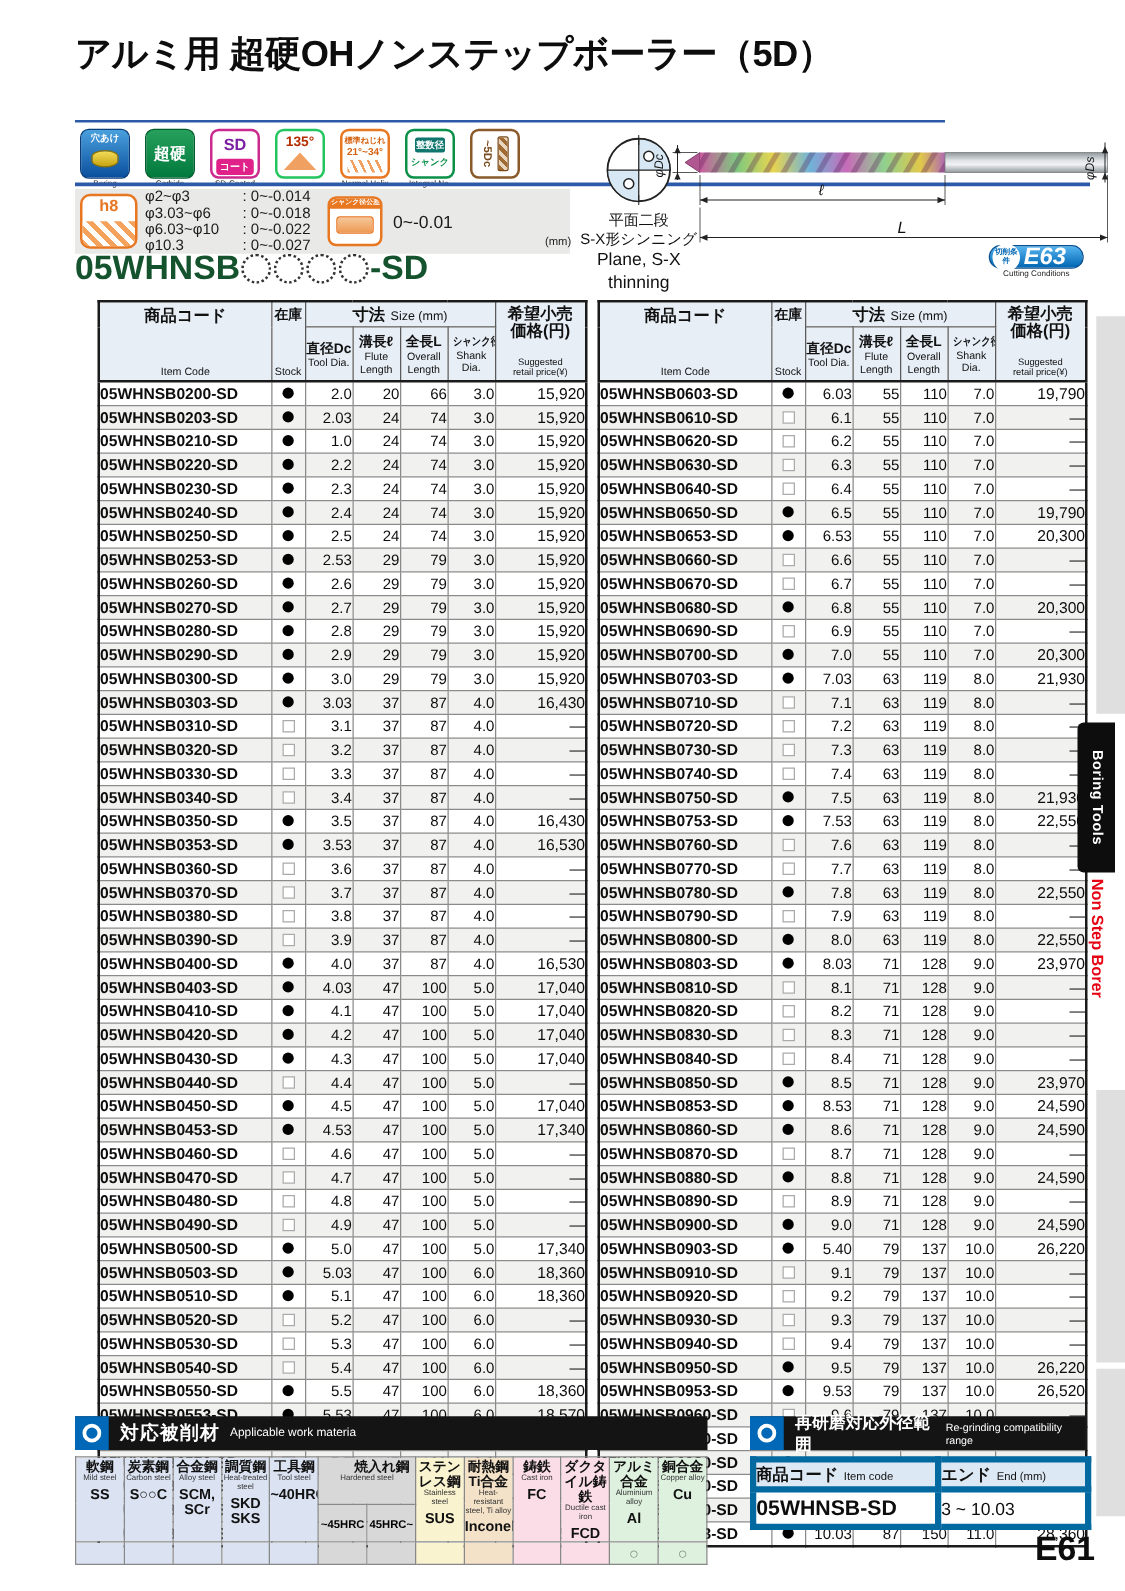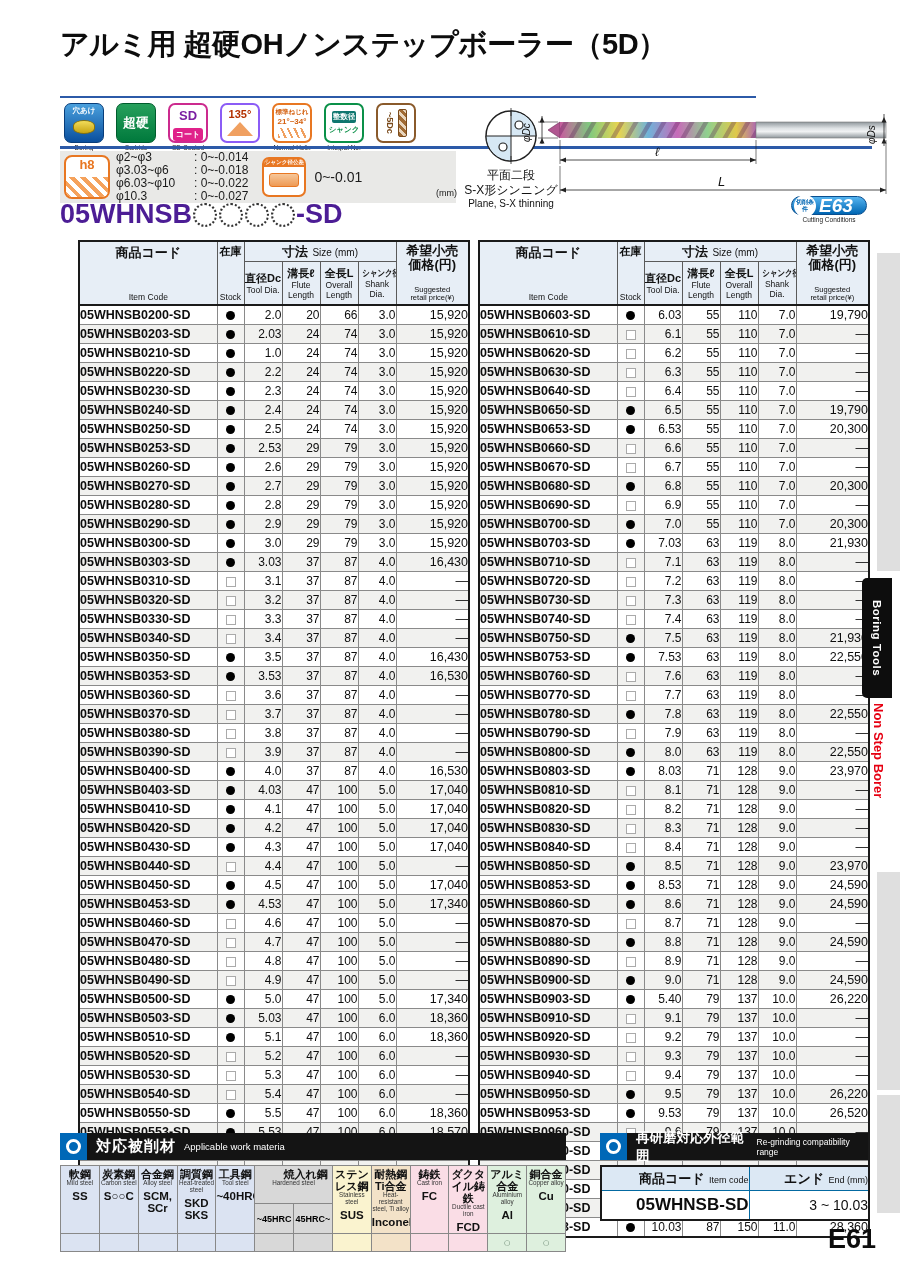--- a/index.html
+++ b/index.html
@@ -14,21 +14,21 @@
   .fi-wrap{width:46px;text-align:center;}
   .fi{width:40px;height:40px;border-radius:7px;margin:0 auto;position:relative;box-sizing:border-box;overflow:hidden;}
   .fi-cap{font-size:6.5px;color:#222;margin-top:1px;line-height:1.15;}
   .fi-boring{background:linear-gradient(180deg,#4aa0dd,#0a4f9e);border:1px solid #083d7a;color:#fff;}
   .fi-boring .t{font-size:7.5px;font-weight:bold;margin-top:2px;}
   .fi-boring .cyl{width:20px;height:12px;background:linear-gradient(180deg,#f2dc5a,#c8a512);border-radius:50% / 40%;margin:4px auto 0;border:1px solid #8a7208;}
   .fi-carbide{background:linear-gradient(180deg,#27a05c,#00793c);border:1px solid #005c2d;color:#fff;display:flex;align-items:center;justify-content:center;font-size:13px;font-weight:bold;}
   .fi-sd{background:#fff;border:2px solid #cc2a8e;}
   .fi-sd .sd1{color:#7b1fa2;font-weight:bold;font-size:13px;line-height:1.1;margin-top:4px;}
   .fi-sd .sd2{display:inline-block;background:#e0218a;color:#fff;font-size:8px;font-weight:bold;border-radius:3px;padding:1px 3px;margin-top:1px;}
-  .fi-135{background:#fff;border:2px solid #8b5cf6;}
+  .fi-135{background:#fff;border:2px solid #22c55e;}
   .fi-135 .t{color:#b33000;font-weight:bold;font-size:11px;margin-top:3px;}
   .fi-135 .fan{width:0;height:0;margin:2px auto 0;border-left:13px solid transparent;border-right:13px solid transparent;border-bottom:14px solid #f0a060;}
   .fi-helix{background:#fff;border:2px solid #e87722;}
   .fi-helix .t1{color:#d4600f;font-weight:bold;font-size:6.5px;margin-top:3px;}
   .fi-helix .t2{color:#d4600f;font-weight:bold;font-size:8px;}
   .fi-helix .coil{height:10px;margin:2px 4px 0;background:repeating-linear-gradient(65deg,#f0a060 0 2px,#fff 2px 6px);}
   .fi-ishank{background:#fff;border:2px solid #0a9048;}
   .fi-ishank .t1{display:inline-block;background:#0f766e;color:#fff;font-size:7.5px;font-weight:bold;border-radius:2px;padding:1px 1px;margin-top:4px;}
   .fi-ishank .t2{color:#0a9048;font-size:7.5px;font-weight:bold;margin-top:2px;}
   .fi-dc5{background:#fff;border:2px solid #8a5a2b;display:flex;align-items:center;justify-content:center;gap:3px;}
@@ -43,24 +43,24 @@
   .tolrows{margin-left:6px;font-size:12px;color:#1a1a1a;line-height:1.08;white-space:nowrap;}
   .tolrows .rg{display:inline-block;width:78px;}
   .stolicon{width:44px;height:40px;border:2px solid #e87722;border-radius:7px;background:#fff;margin-left:14px;box-sizing:border-box;overflow:hidden;flex:none;}
   .stolicon .bar{background:#e87722;color:#fff;font-size:5.5px;font-weight:bold;text-align:center;line-height:1.4;}
   .stolicon .cyl{height:12px;margin:6px 5px 0;background:linear-gradient(180deg,#f6c79a,#ee9a55);border:1px solid #e87722;border-radius:3px;}
   .stolval{font-size:14px;color:#1a1a1a;margin-left:8px;white-space:nowrap;}
   .tol-mm{position:absolute;left:436px;top:188px;font-size:9px;color:#1a1a1a;}
   
   .xsec{position:absolute;left:455px;top:108px;width:112px;text-align:center;}
   .xsec .c1{font-size:12px;color:#111;line-height:1.25;}
-  .xsec .c2{font-size:10px;color:#111;line-height:1.25;}
+  .xsec .c2{font-size:14px;color:#111;line-height:1.25;}
   .drillsvg{position:absolute;left:518px;top:104px;}
   
-  .model{position:absolute;left:60px;top:199px;font-size:27px;font-weight:bold;color:#4c1d95;display:flex;align-items:center;}
+  .model{position:absolute;left:60px;top:199px;font-size:27px;font-weight:bold;color:#14532d;display:flex;align-items:center;}
   .model .circ{display:inline-block;width:20px;height:20px;border:2px dotted #333;border-radius:50%;margin:0 1px;}
   .e63{position:absolute;left:791px;top:196px;width:76px;text-align:center;}
   .e63 .badge{width:76px;height:19px;border-radius:14px;background:linear-gradient(180deg,#55b4f0,#0066b3);border:1.5px solid #0a4f8f;box-sizing:border-box;display:flex;align-items:center;}
   .e63 .circle{width:22px;height:22px;border-radius:50%;background:#fff;margin-left:2px;display:flex;align-items:center;justify-content:center;font-size:6px;color:#0066b3;font-weight:bold;line-height:1.05;text-align:center;flex:none;}
   .e63 .code{color:#fff;font-weight:bold;font-style:italic;font-size:19px;margin-left:3px;}
   .e63 .cap{font-size:6.5px;color:#222;margin-top:1px;}
   
   .ptable{position:absolute;top:240px;border-collapse:collapse;table-layout:fixed;width:390px;border:2px solid #1a1a1a;background:#fff;}
   .ptable.left{left:78px;} .ptable.right{left:478px;}
   .ptable th,.ptable td{border:1px solid #8a8a8a;overflow:hidden;white-space:nowrap;padding:0;box-sizing:border-box;}
@@ -99,21 +99,21 @@
   .wm-col .wm-ja{margin-top:2px;}
   .wm-col .wm-code{margin-top:3px;}
   .wm-top{text-align:center;vertical-align:top;height:30px;}
   .wm-top .wm-ja{margin-top:2px;margin-left:24px;}
   .wm-sub{font-size:9px;font-weight:bold;text-align:center;height:24px;}
   .wm-mark{height:18px;text-align:center;font-size:13px;font-weight:bold;color:#7f9a85;}
   .bg-blue{background:#dbe3f2;} .bg-gray{background:#d8d8d8;} .bg-yellow{background:#faf3cf;}
   .bg-tan{background:#f3e2c8;} .bg-pink{background:#fadde6;} .bg-green{background:#def0de;}
   
   .rgtable{position:absolute;left:600px;top:1165px;width:268px;border-collapse:collapse;table-layout:fixed;border:2px solid #1a1a1a;}
-  .rgtable th,.rgtable td{border:1px solid #0369a1;padding:0;text-align:right;box-sizing:border-box;}
+  .rgtable th,.rgtable td{border:5px solid #0369a1;padding:0;text-align:left;box-sizing:border-box;}
   .rgtable th{background:#dce8f4;height:24px;font-weight:normal;}
   .rgtable .ja{font-size:13px;font-weight:bold;color:#111;}
   .rgtable .en{font-size:9px;color:#111;}
   .rgtable td{height:30px;background:#fff;}
   .rg-code{font-size:17px;font-weight:bold;color:#0d0d0d;}
   .rg-range{font-size:14px;color:#0d0d0d;}
   
   .rail-gray{position:absolute;left:877px;width:23px;background:#dfdfdf;}
   .tab-black{position:absolute;left:862px;top:578px;width:30px;height:120px;background:#0d0d0d;border-radius:5px 0 0 5px;display:flex;align-items:center;justify-content:center;}
   .tab-black span{writing-mode:vertical-rl;color:#fff;font-size:11.5px;font-weight:bold;letter-spacing:0.5px;}

